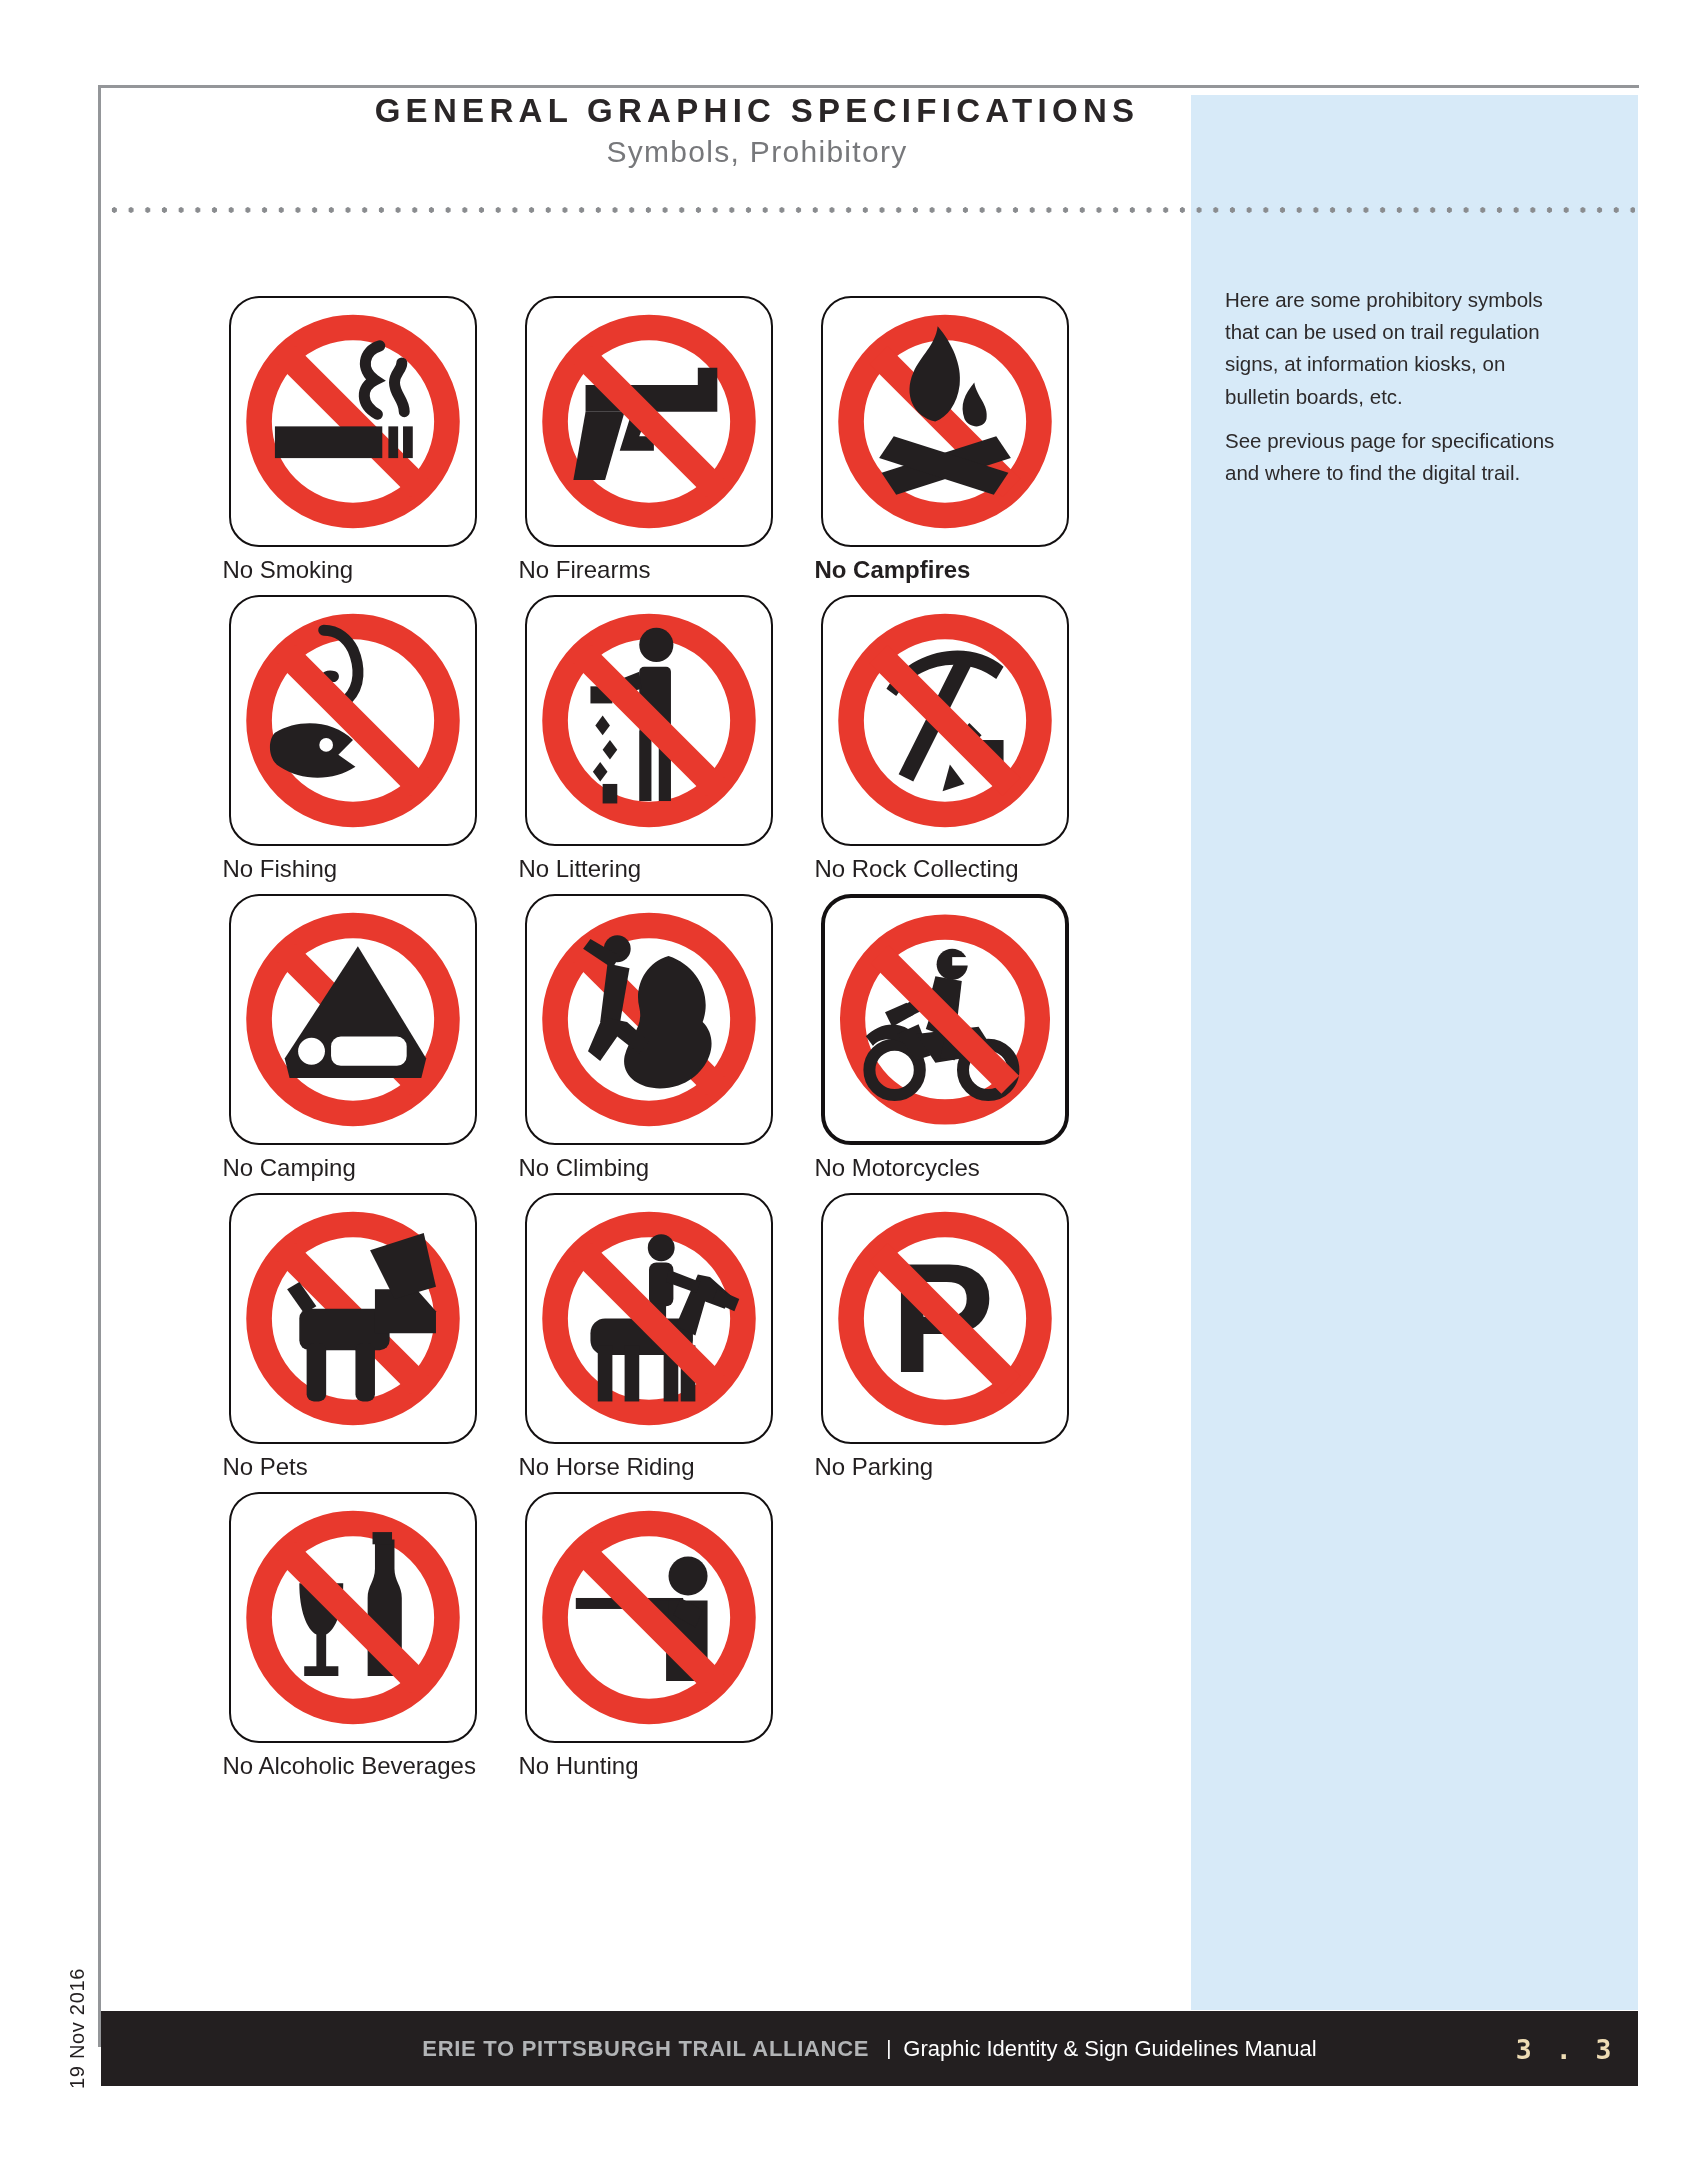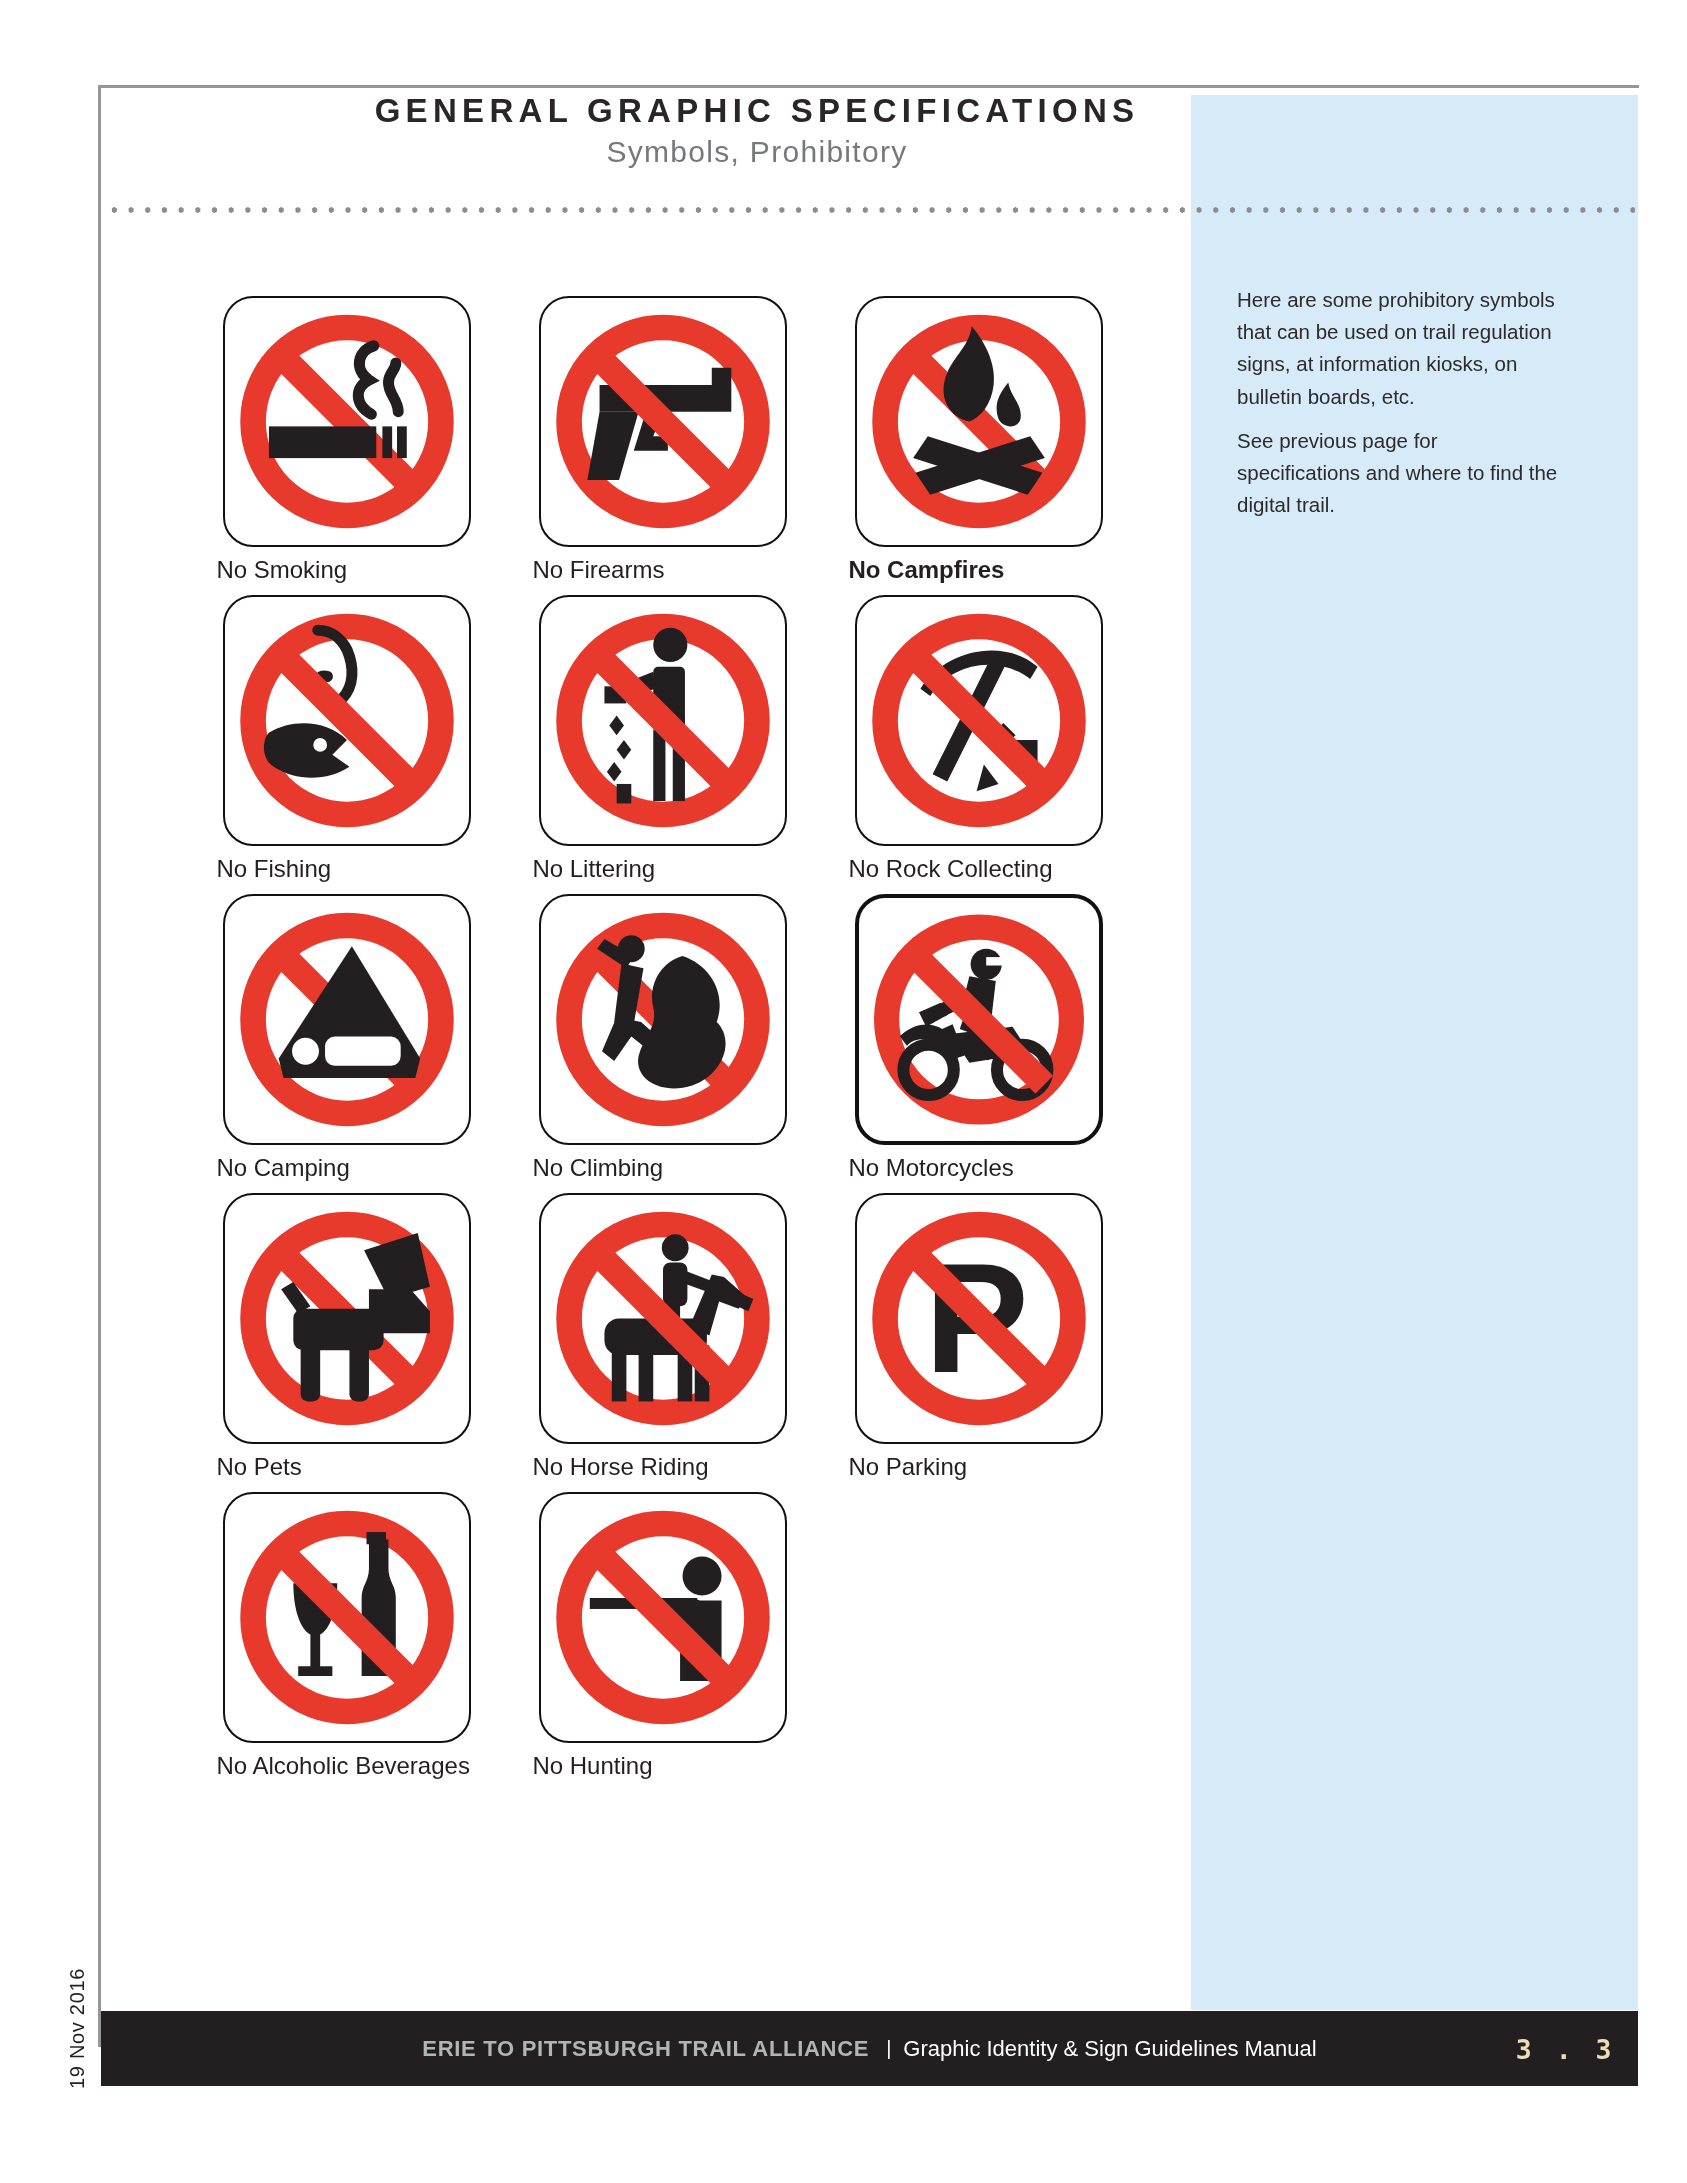--- a/index.html
+++ b/index.html
@@ -17,26 +17,26 @@
   .page-subtitle{font-size:30px;font-weight:400;letter-spacing:1.3px;color:#77787b;line-height:1.2;margin-top:5px;}
   .dotted-rule{
     position:absolute;left:111px;top:206px;width:1524px;height:8px;z-index:4;
     background-image:radial-gradient(circle at 3.3px 4px, var(--dot-gray) 2.5px, transparent 2.9px);
     background-size:16.7px 8px;background-repeat:repeat-x;
   }
 
   
   .side-panel{position:absolute;left:1191px;top:95px;width:447px;height:1915px;background:var(--panel-blue);z-index:1;}
   .side-copy{position:absolute;left:1221px;top:284px;width:341px;z-index:2;}
-  .side-copy p{font-size:20.5px;line-height:1.57;color:#2d2a2b;margin:0 0 12px 16px;}
+  .side-copy p{font-size:20.5px;line-height:1.57;color:#2d2a2b;margin:0 0 12px 4px;}
 
   
   .sign-grid{
-    position:absolute;left:223px;top:296px;z-index:2;
-    display:grid;grid-template-columns:248px 248px 248px;column-gap:68px;grid-auto-rows:299px;
+    position:absolute;left:229px;top:296px;z-index:2;
+    display:grid;grid-template-columns:248px 248px 248px;column-gap:48px;grid-auto-rows:299px;
   }
   .sign-cell{position:relative;}
   .sign-box{
     width:248px;height:251px;background:#fff;border:2px solid #131011;border-radius:30px;
     box-sizing:border-box;position:relative;
   }
   .sign-box.thick{border-width:4px;}
   .sign-box svg{position:absolute;left:0;top:0;width:100%;height:100%;}
   .sign-label{
     display:block;margin:9.3px 0 0 -6.6px;font-size:24px;color:#231f20;font-weight:400;white-space:nowrap;

